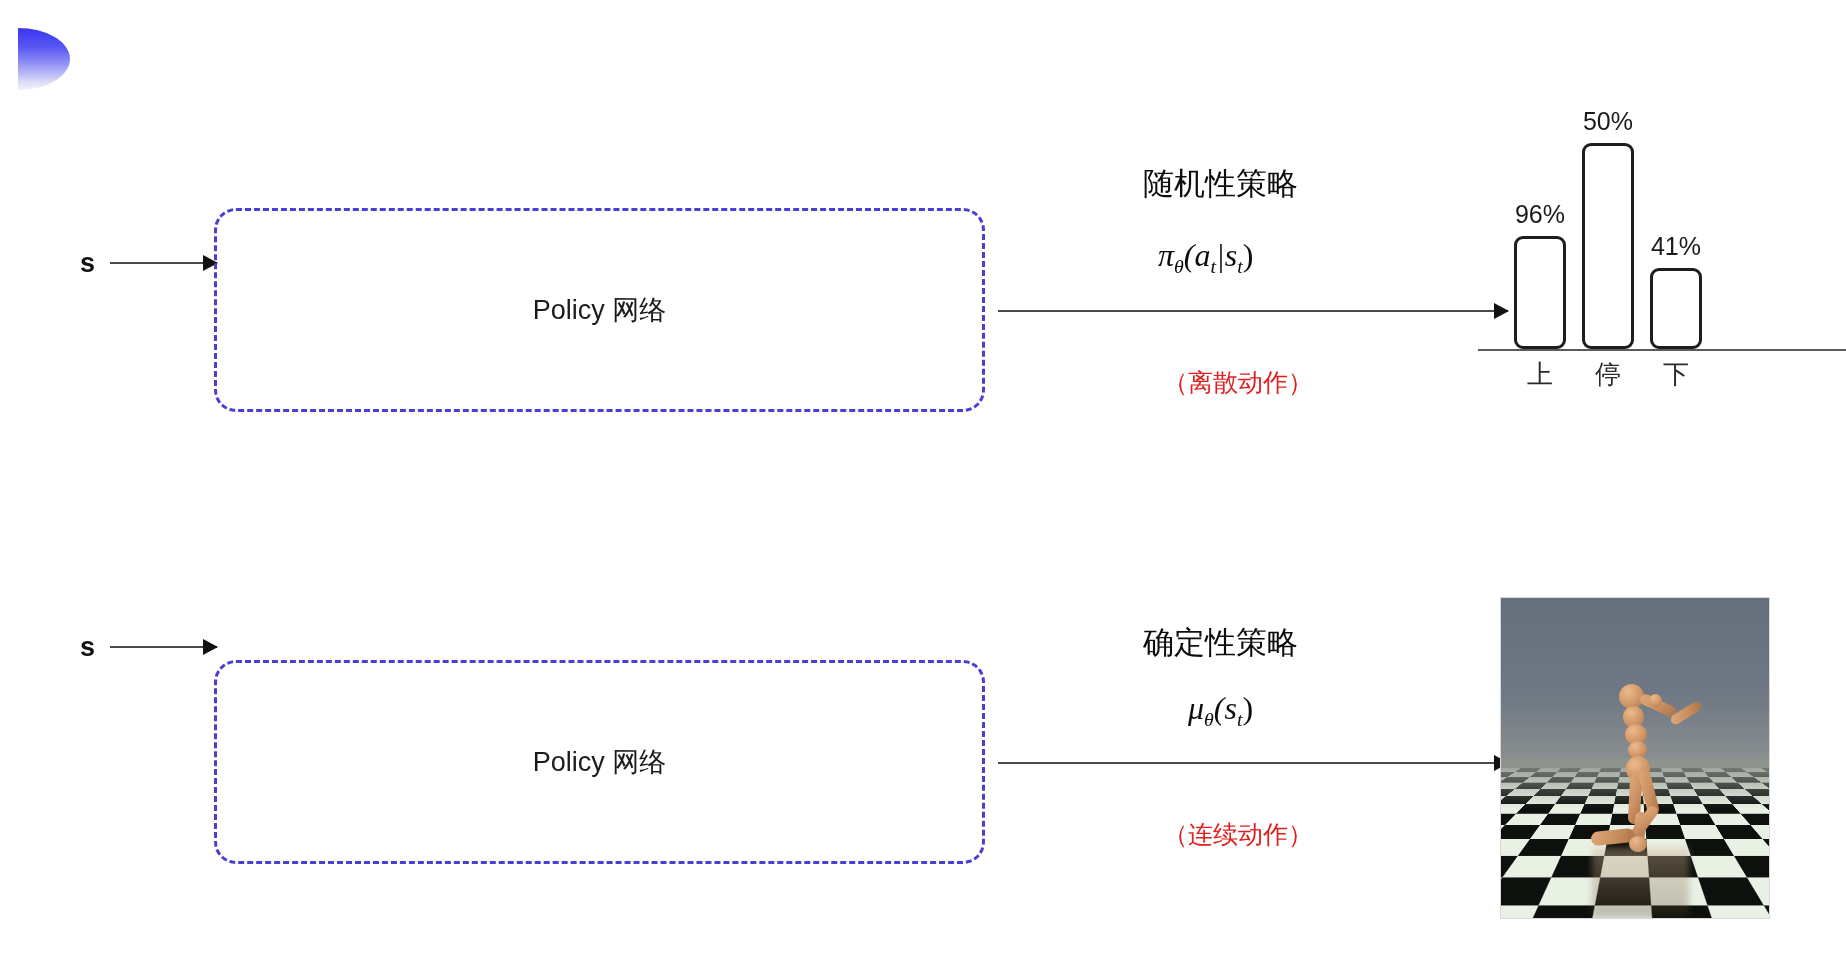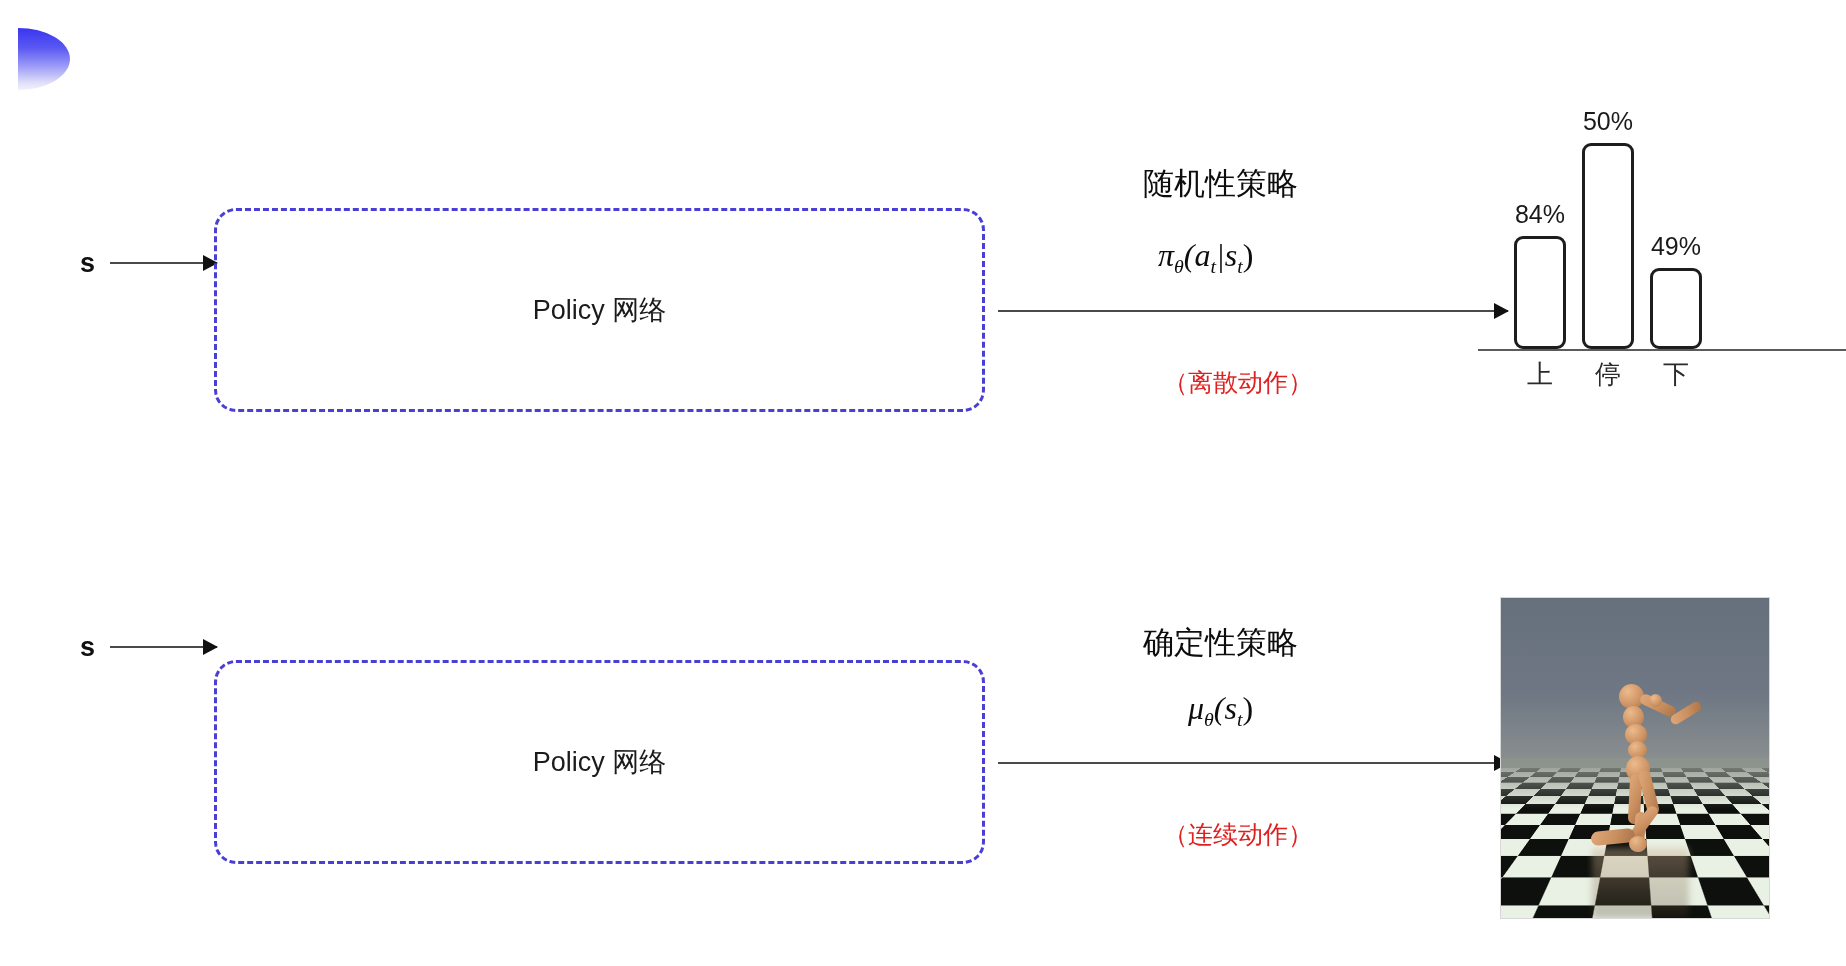--- a/index.html
+++ b/index.html
@@ -220,33 +220,33 @@
     <div class="policy-formula" style="left:1158px; top:237px;">
       <span>π</span><span class="sub">θ</span><span>(a</span><span class="sub">t</span><span>|s</span><span class="sub">t</span><span class="paren">)</span>
     </div>
 
     <div class="policy-note" style="left:1163px; top:366px;">（离散动作）</div>
 
     <div id="bar-chart">
       <div id="chart-axis"></div>
 
       <div class="bar-group" style="left:36px;">
-        <div class="bar-value" style="bottom:120px;">84%</div>
+        <div class="bar-value" style="bottom:120px;">96%</div>
         <div class="bar-rect" style="height:113px;"></div>
         <div class="bar-cat" style="bottom:-50px;">上</div>
       </div>
 
       <div class="bar-group" style="left:104px;">
         <div class="bar-value" style="bottom:213px;">50%</div>
         <div class="bar-rect" style="height:206px;"></div>
         <div class="bar-cat" style="bottom:-50px;">停</div>
       </div>
 
       <div class="bar-group" style="left:172px;">
-        <div class="bar-value" style="bottom:88px;">49%</div>
+        <div class="bar-value" style="bottom:88px;">41%</div>
         <div class="bar-rect" style="height:81px;"></div>
         <div class="bar-cat" style="bottom:-50px;">下</div>
       </div>
     </div>
   </div>
 
   <div>
 
     <span class="state-label" style="left:80px; top:632px;">s</span>
 

